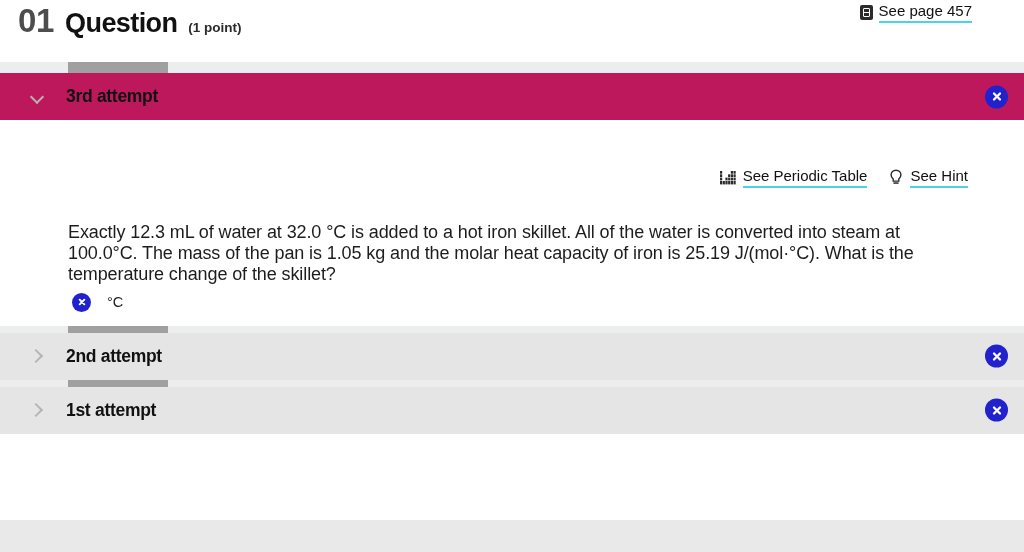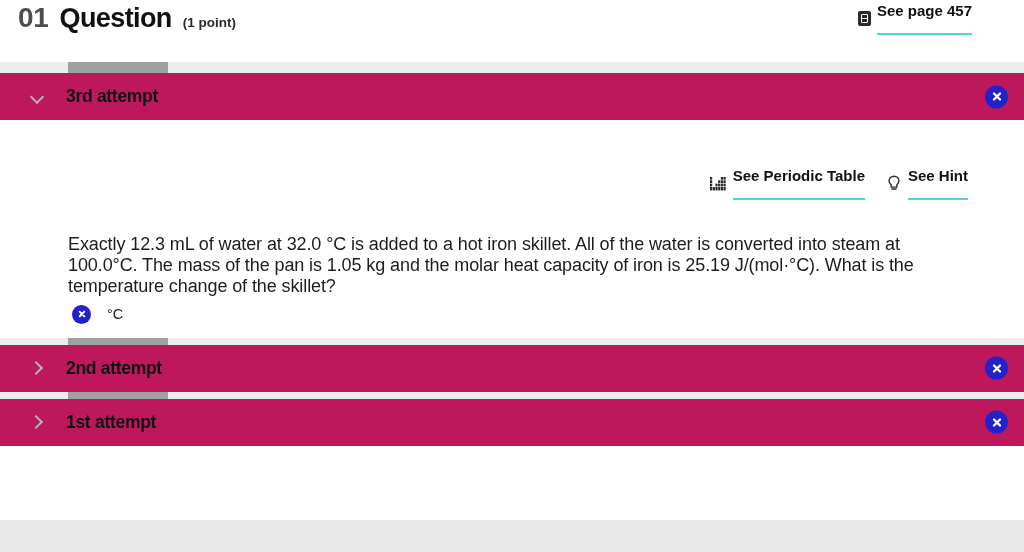--- a/index.html
+++ b/index.html
@@ -25,21 +25,21 @@
   }
   .header-left {
     position: absolute;
     left: 18px;
     top: 2px;
     display: flex;
     align-items: baseline;
     gap: 11px;
   }
   .q-number {
-    font-size: 28px;
+    font-size: 33px;
     font-weight: bold;
     color: #4d4d4d;
     letter-spacing: -0.3px;
   }
   .q-title {
     font-size: 27px;
     font-weight: bold;
     color: #111111;
     letter-spacing: -0.6px;
   }
@@ -81,24 +81,24 @@
     content: "";
     position: absolute;
     left: 3px;
     top: 6.5px;
     width: 7px;
     height: 1.5px;
     background: #ffffff;
   }
   .link-text {
     font-size: 15px;
-    font-weight: 700;
+    font-weight: 400;
     color: #111111;
     border-bottom: 2.5px solid #4dd3e3;
-    padding-bottom: 13px;
+    padding-bottom: 1px;
     line-height: 1.1;
     cursor: pointer;
     white-space: nowrap;
   }
 
   
   .track {
     position: relative;
     height: 11px;
     background: #eceded;
@@ -119,21 +119,21 @@
   
   .attempt-head {
     position: relative;
     display: flex;
     align-items: center;
     height: 47px;
     padding-left: 28px;
     box-sizing: border-box;
   }
   .attempt-head.open { background: #be185d; }
-  .attempt-head.closed { background: #be185d; }
+  .attempt-head.closed { background: #e5e5e5; }
 
   .chev {
     width: 18px;
     height: 18px;
     flex: 0 0 auto;
     margin-right: 20px;
     position: relative;
     cursor: pointer;
   }
   .chev::before {

